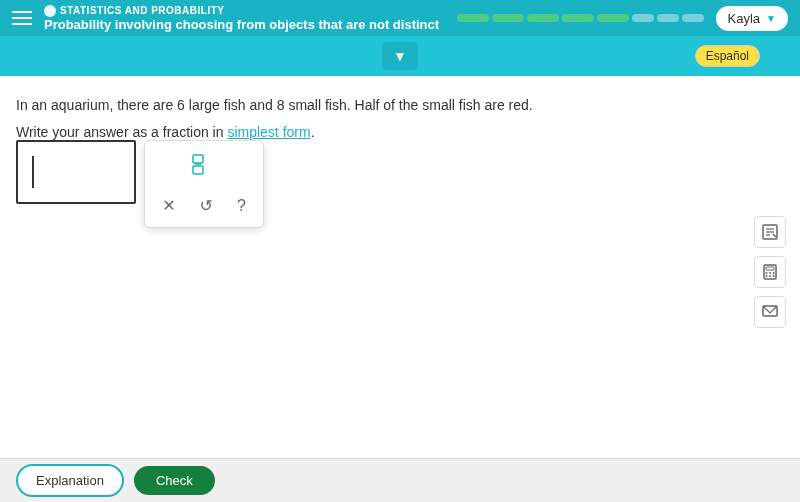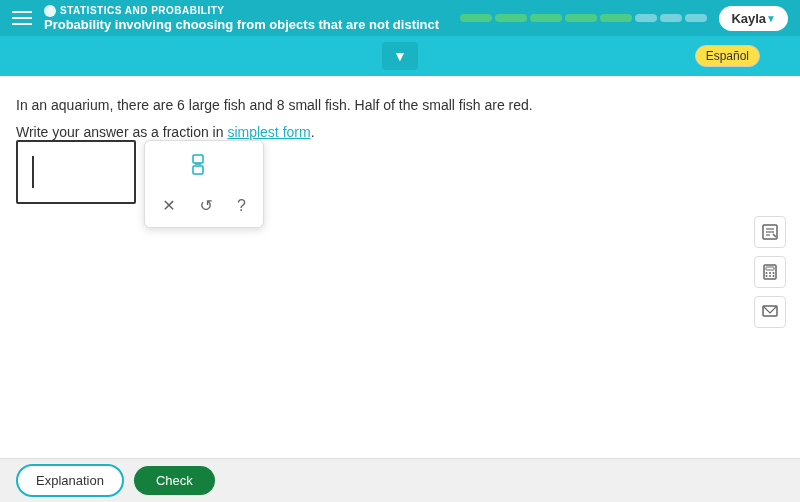--- a/index.html
+++ b/index.html
@@ -78,22 +78,23 @@
       background: rgba(255,255,255,0.4);
       width: 22px;
     }
     .user-btn {
       background: white;
       border: none;
       border-radius: 20px;
       padding: 5px 12px;
       display: flex;
       align-items: center;
+      gap: 6px;
       font-size: 13px;
-      font-weight: bold;
+      font-weight: normal;
       color: #333;
       cursor: pointer;
     }
     .user-chevron {
       color: #1ab3c4;
       font-size: 10px;
     }
 
     
     .subheader {

